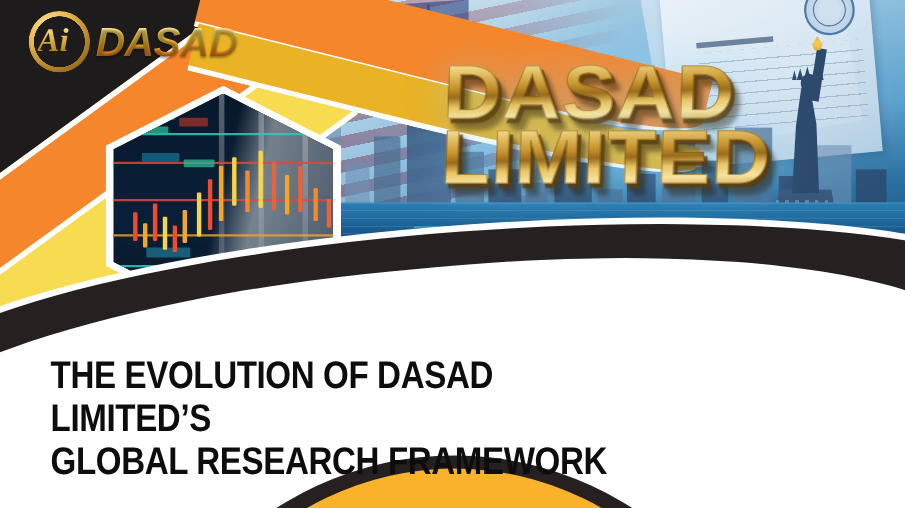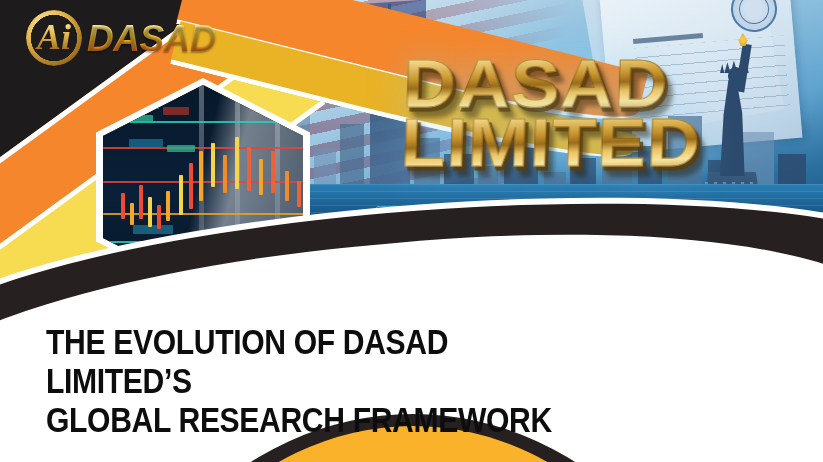--- a/index.html
+++ b/index.html
@@ -158,21 +158,21 @@
 
   
   .logo { position:absolute; z-index:20; left:26px; top:10px; display:flex;
           align-items:center; gap:5px; }
   .logo-mark { position:relative; width:56px; height:56px; border-radius:50%;
                background:radial-gradient(circle at 34% 28%, #fde9a4 0%, #e7b749 38%, #9a6a18 78%, #6a4710 100%);
                -webkit-mask:radial-gradient(circle, transparent 0 58%, #000 59% 100%);
                mask:radial-gradient(circle, transparent 0 58%, #000 59% 100%); }
   .logo-ai { position:absolute; z-index:21; left:34px; top:20px; width:40px; height:34px;
              font-family:"Liberation Serif", serif; font-style:italic; font-weight:700;
-             font-size:36px; line-height:34px; text-align:center;
+             font-size:30px; line-height:34px; text-align:left;
              background:linear-gradient(180deg,#ffe9a8 0%, #e6b646 45%, #8d5f12 100%);
              -webkit-background-clip:text; background-clip:text; color:transparent; }
   .logo-text { font-family:"Liberation Sans", sans-serif; font-weight:700; font-style:italic;
                font-size:37px; letter-spacing:-.5px; line-height:1;
                background:linear-gradient(180deg,#fff3c4 0%, #f6cd3e 38%, #e8a022 62%, #d4581d 100%);
                -webkit-background-clip:text; background-clip:text; color:transparent;
                text-shadow:0 2px 2px rgba(0,0,0,.35); }
 
   
   .headline { position:absolute; z-index:30; left:46px; top:322px; width:620px;

